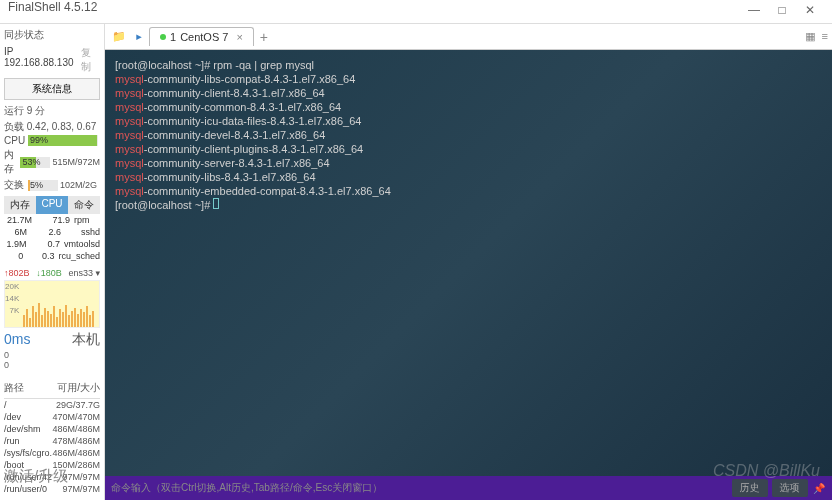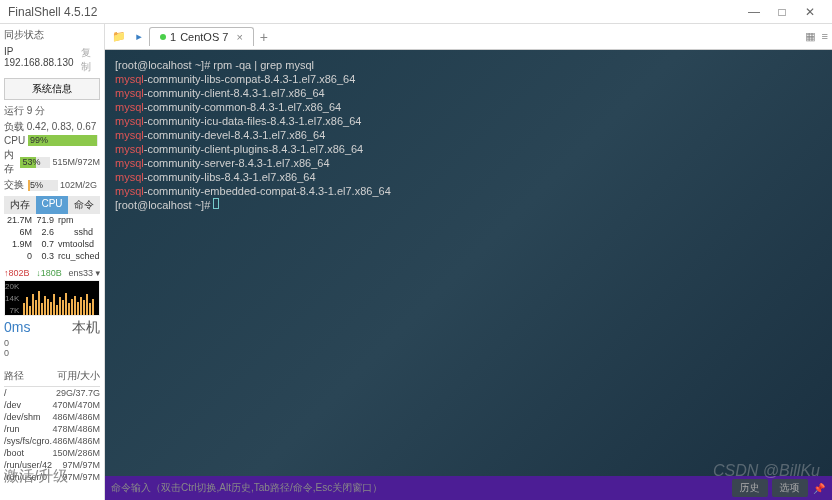--- a/index.html
+++ b/index.html
@@ -1,42 +1,42 @@
 <!DOCTYPE html>
 <html><head>
 <meta charset="utf-8">
 <style>
 * { margin: 0; padding: 0; box-sizing: border-box; font-family: "Microsoft YaHei", Arial, sans-serif; }
 body { width: 832px; height: 500px; background: #f0f0f0; overflow: hidden; font-size: 11px; color: #333; }
-.titlebar { height: 24px; background: #fff; display: flex; align-items: center; padding: 0 8px; border-bottom: 1px solid #ddd; }
+.titlebar { height: 24px; background: #fff; display: flex; padding: 0 8px; border-bottom: 1px solid #ddd; }
 .titlebar .title { flex: 1; font-size: 12px; color: #555; }
 .titlebar .winbtn { width: 28px; height: 20px; display: flex; align-items: center; justify-content: center; color: #666; font-size: 12px; }
 .main { display: flex; height: 476px; }
 .sidebar { width: 105px; background: #fff; border-right: 1px solid #ddd; overflow-y: auto; padding: 2px 4px; font-size: 10px; }
 .sync { padding: 2px 0; color: #555; }
 .ip { padding: 2px 0; color: #444; font-size: 10px; display: flex; justify-content: space-between; }
 .sysbtn { width: 100%; padding: 3px; background: #f5f5f5; border: 1px solid #ccc; font-size: 10px; margin: 2px 0; }
 .metric { display: flex; align-items: center; padding: 1px 0; font-size: 10px; }
 .metric .label { width: 22px; color: #555; }
 .bar { height: 11px; background: #e8e8e8; position: relative; flex: 1; margin: 0 2px; }
 .bar-fill { height: 100%; }
 .bar-green { background: #8cc84b; }
 .bar-orange { background: #f0b050; }
 .bar-txt { position: absolute; left: 2px; top: 0; font-size: 9px; line-height: 11px; }
 .metric .val { font-size: 9px; color: #555; white-space: nowrap; }
 .tabs3 { display: flex; margin-top: 3px; }
 .tabs3 > div { flex: 1; text-align: center; padding: 2px; font-size: 10px; background: #e8e8e8; }
 .tabs3 > div.active { background: #5a9fd4; color: #fff; }
 .proc-row { display: flex; justify-content: flex-end; font-size: 9px; padding: 1px 0; }
 .proc-row .mem { width: 28px; text-align: right; }
-.proc-row .cpu { width: 22px; text-align: right; }
+.proc-row .cpu { width: 22px; text-align: right; margin-left: 16px; }
 .net { display: flex; justify-content: space-between; padding: 2px 0; font-size: 9px; margin-top: 4px; }
 .net .up { color: #d04040; }
 .net .down { color: #4a9f4a; }
-.chart { height: 36px; background: #000000; border: 1px solid #eee; position: relative; margin-bottom: 2px; text-align: right; }
+.chart { height: 48px; background: #fef9c3; border: 1px solid #eee; position: relative; margin-bottom: 2px; text-align: right; }
 .chart-labels { position: absolute; left: 0; top: 0; font-size: 8px; color: #888; line-height: 12px; }
 .chart-bars { position: absolute; left: 18px; right: 0; bottom: 0; height: 30px; display: flex; align-items: flex-end; gap: 1px; }
 .chart-bars span { width: 2px; background: #f0b050; }
 .ping { display: flex; justify-content: space-between; font-size: 14px; color: #3a7fc4; padding: 1px 0; }
 .ping2 { font-size: 9px; color: #666; padding: 0; }
 .disk-hdr { display: flex; justify-content: space-between; font-size: 10px; color: #555; border-bottom: 1px solid #ddd; padding: 3px 0; margin-top: 8px; }
 .disk-row { display: flex; justify-content: space-between; font-size: 9px; padding: 1px 0; }
 .disk-row .path { color: #444; white-space: nowrap; overflow: hidden; }
 .disk-row .size { color: #555; white-space: nowrap; }
 .activate { position: absolute; bottom: 14px; left: 4px; font-size: 15px; color: #888; }

